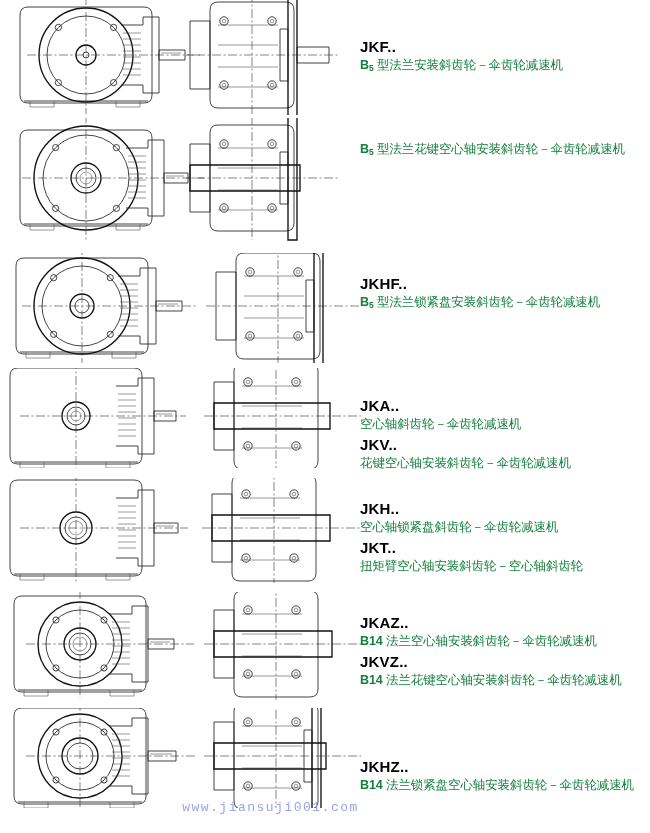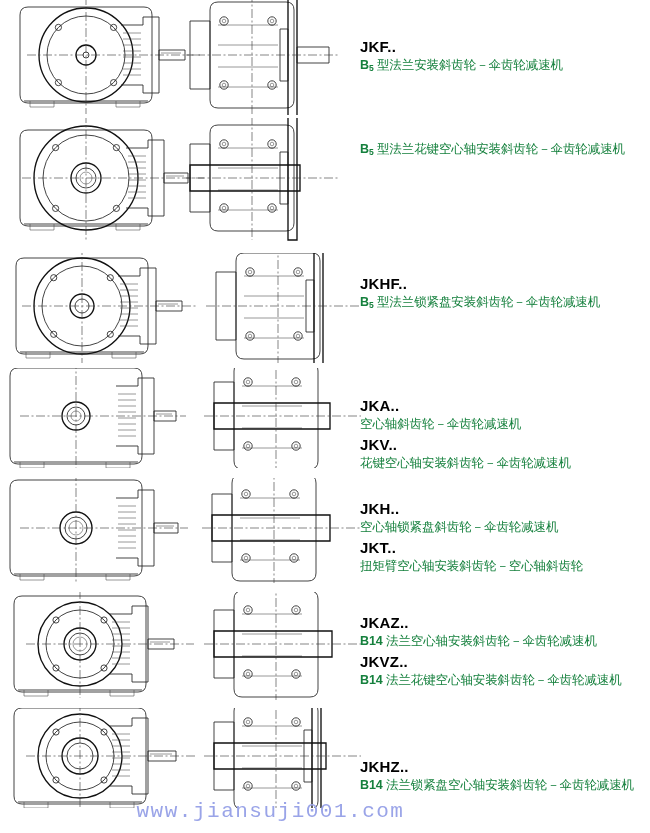--- a/index.html
+++ b/index.html
@@ -64,21 +64,21 @@
   }
   .entry { margin-bottom: 2px; }
 
   #watermark {
     position: absolute;
     left: 0;
     top: 800px;
     width: 541px;
     text-align: center;
     font-family: "Liberation Mono", "DejaVu Sans Mono", monospace;
-    font-size: 21px;
+    font-size: 13px;
     letter-spacing: 1.5px;
     color: #9aa4e8;
     user-select: none;
   }
 </style>
 </head>
 <body>
 
 <div id="sheet">
   <div id="rows-container">

